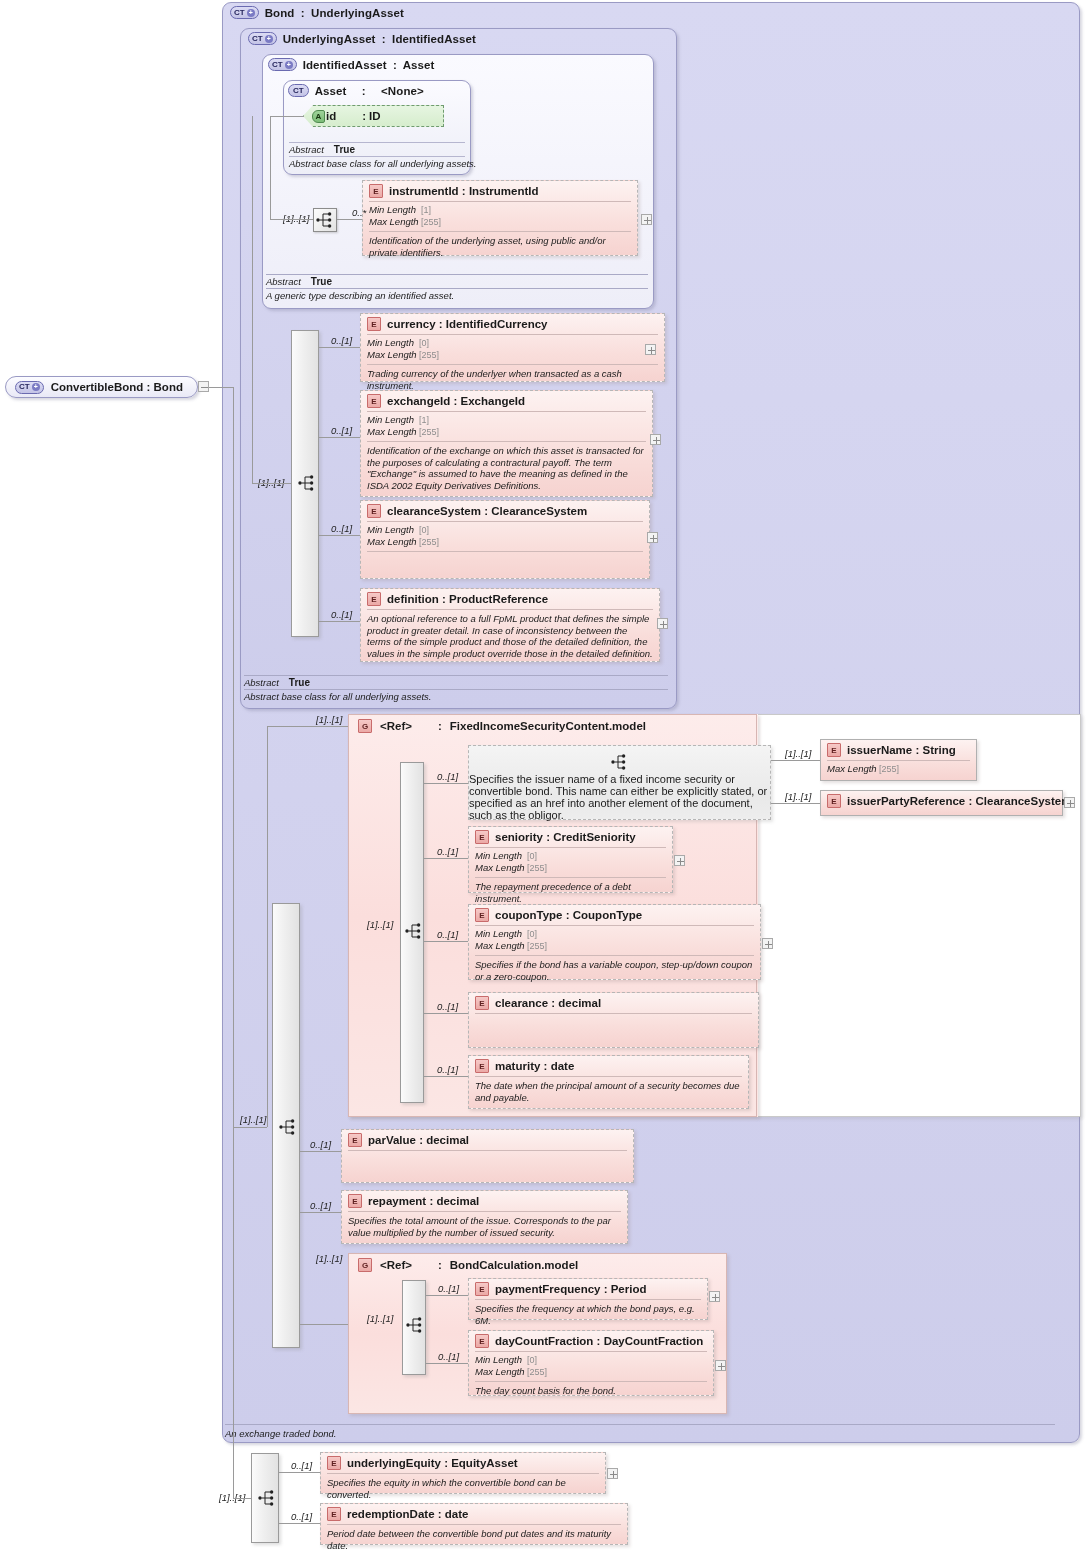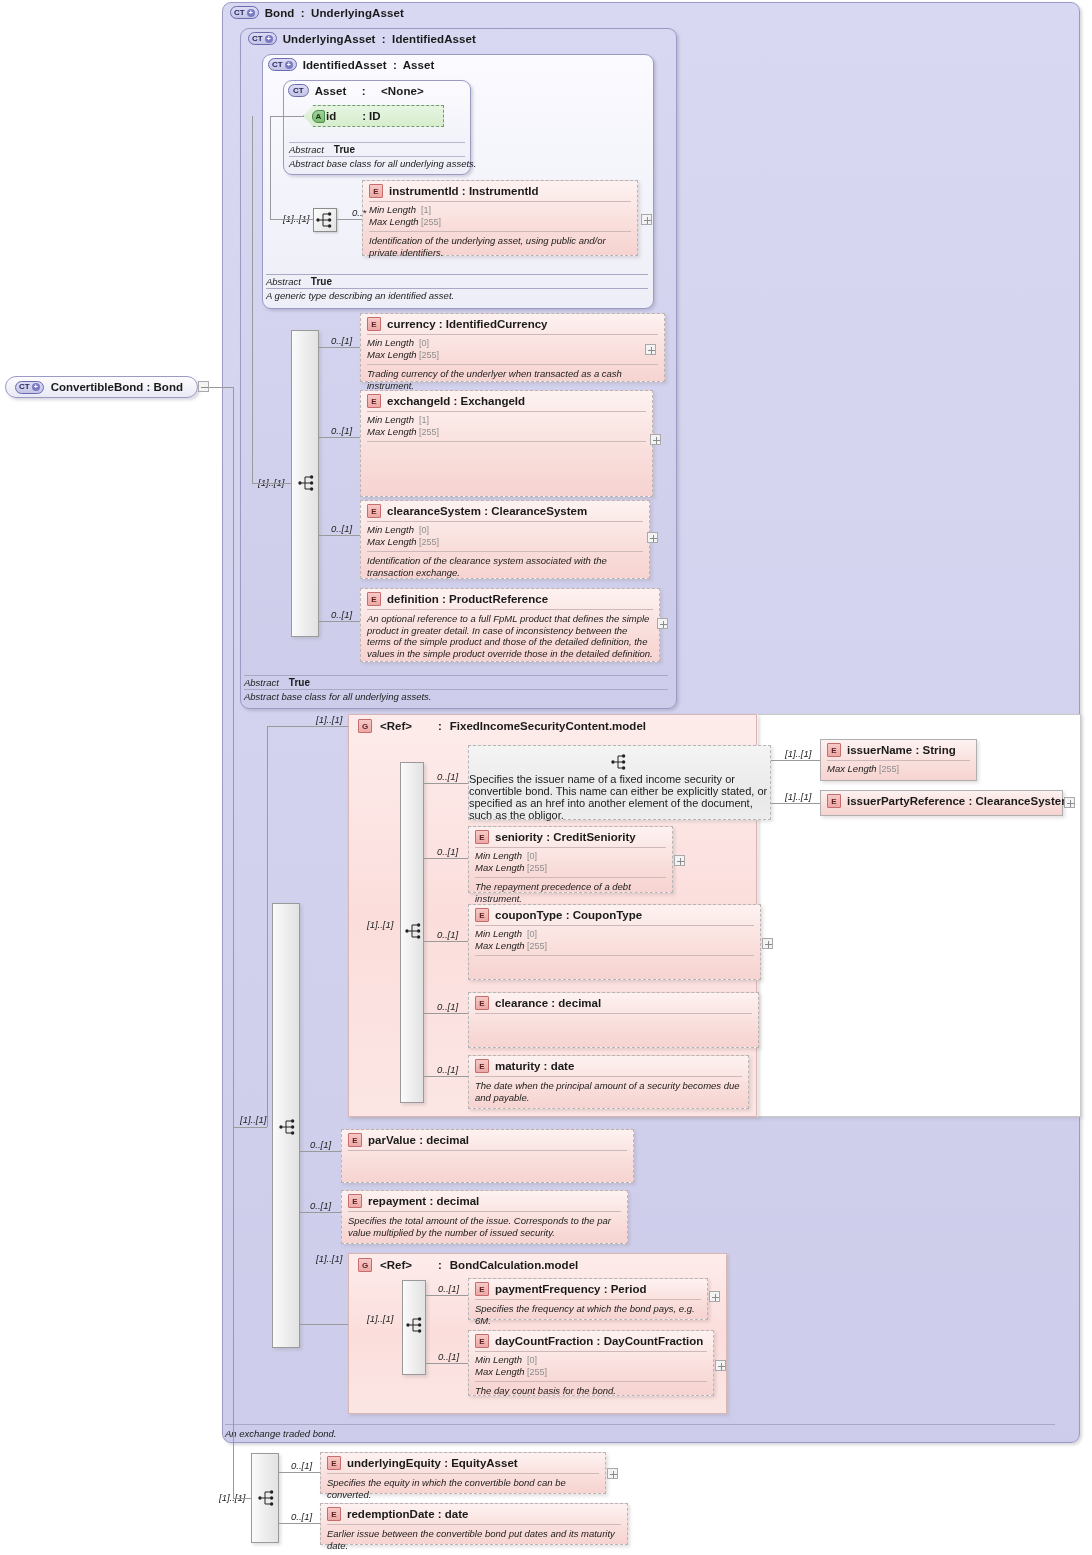--- a/index.html
+++ b/index.html
@@ -399,20 +399,21 @@
     <div class="row">
         <span class="fname">Min Length</span>
         <span class="fval">[1]</span>
       </div>
     <div class="row">
         <span class="fname">Max Length</span>
         <span class="fval">[255]</span>
       </div>
   </div>
   <div class="rule"></div>
+  <div class="doc">Identification of the exchange on which this asset is transacted for the purposes of calculating a contractural payoff. The term "Exchange" is assumed to have the meaning as defined in the ISDA 2002 Equity Derivatives Definitions.</div>
 </div>
 <div class="plusbox" style="left:650px;top:434px;"></div>
 <div class="hline" style="left:319px;top:437px;width:41px;"></div>
 <div class="card" style="left:331px;top:425px;">0..[1]</div>
 
 <div class="ebox" style="left:360px;top:500px;width:290px;height:79px;">
   <div class="ehead">
     <span class="badge-e">E</span>
     <span><span>clearanceSystem</span>
     <span>:</span>
@@ -423,21 +424,20 @@
     <div class="row">
         <span class="fname">Min Length</span>
         <span class="fval">[0]</span>
       </div>
     <div class="row">
         <span class="fname">Max Length</span>
         <span class="fval">[255]</span>
       </div>
   </div>
   <div class="rule"></div>
-  <div class="doc">Identification of the clearance system associated with the transaction exchange.</div>
 </div>
 <div class="plusbox" style="left:647px;top:532px;"></div>
 <div class="hline" style="left:319px;top:535px;width:41px;"></div>
 <div class="card" style="left:331px;top:523px;">0..[1]</div>
 
 <div class="ebox" style="left:360px;top:588px;width:300px;height:74px;">
   <div class="ehead">
     <span class="badge-e">E</span>
     <span><span>definition</span>
     <span>:</span>
@@ -602,20 +602,21 @@
     <div class="row">
         <span class="fname">Min Length</span>
         <span class="fval">[0]</span>
       </div>
     <div class="row">
         <span class="fname">Max Length</span>
         <span class="fval">[255]</span>
       </div>
   </div>
   <div class="rule"></div>
+  <div class="doc">Specifies if the bond has a variable coupon, step-up/down coupon or a zero-coupon.</div>
 </div>
 <div class="plusbox" style="left:762px;top:938px;"></div>
 <div class="hline" style="left:424px;top:941px;width:44px;"></div>
 <div class="card" style="left:437px;top:929px;">0..[1]</div>
 
 <div class="ebox" style="left:468px;top:992px;width:291px;height:56px;">
   <div class="ehead">
     <span class="badge-e">E</span>
     <span><span>clearance</span>
     <span>:</span>
@@ -765,16 +766,16 @@
 <div class="card" style="left:291px;top:1460px;">0..[1]</div>
 
 <div class="ebox" style="left:320px;top:1503px;width:308px;height:42px;">
   <div class="ehead">
     <span class="badge-e">E</span>
     <span><span>redemptionDate</span>
     <span>:</span>
     <span>date</span></span>
   </div>
   <div class="rule"></div>
-  <div class="doc">Earlier issue between the convertible bond put dates and its maturity date.</div>
+  <div class="doc">Period date between the convertible bond put dates and its maturity date.</div>
 </div>
 <div class="hline" style="left:279px;top:1523px;width:41px;"></div>
 <div class="card" style="left:291px;top:1511px;">0..[1]</div>
 
 </body></html>

